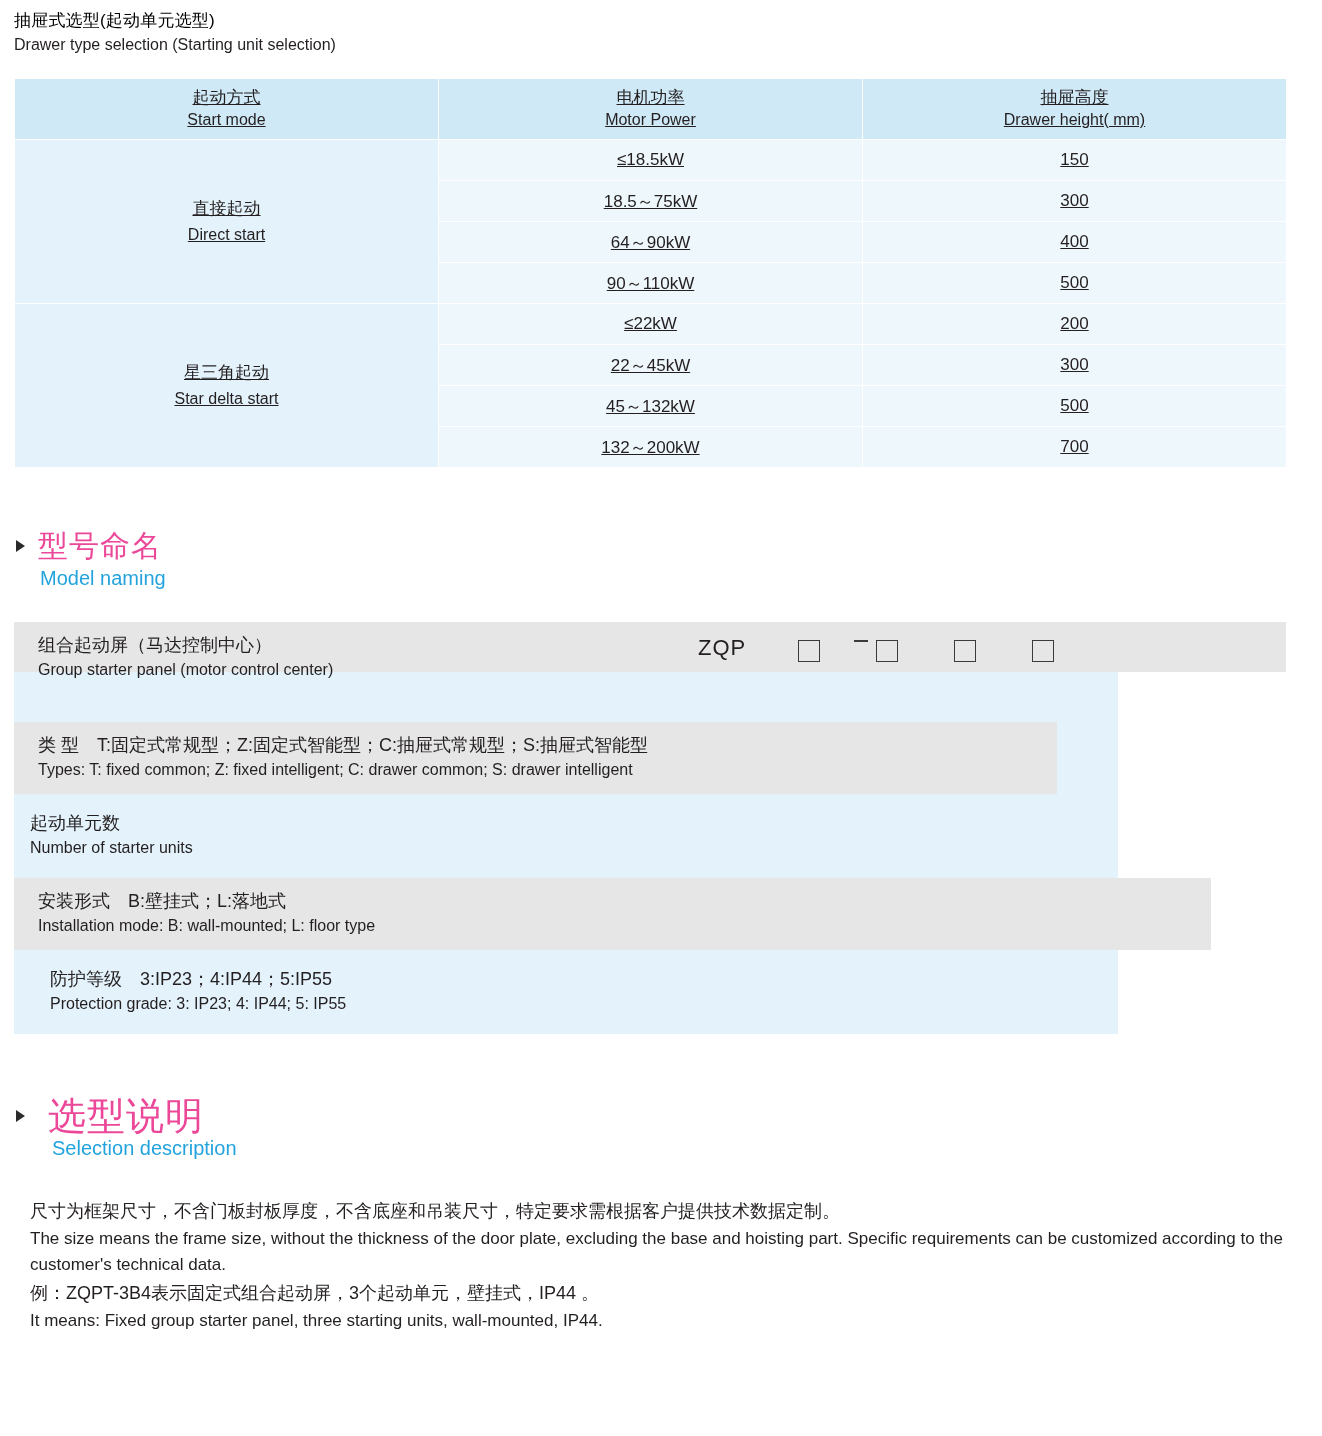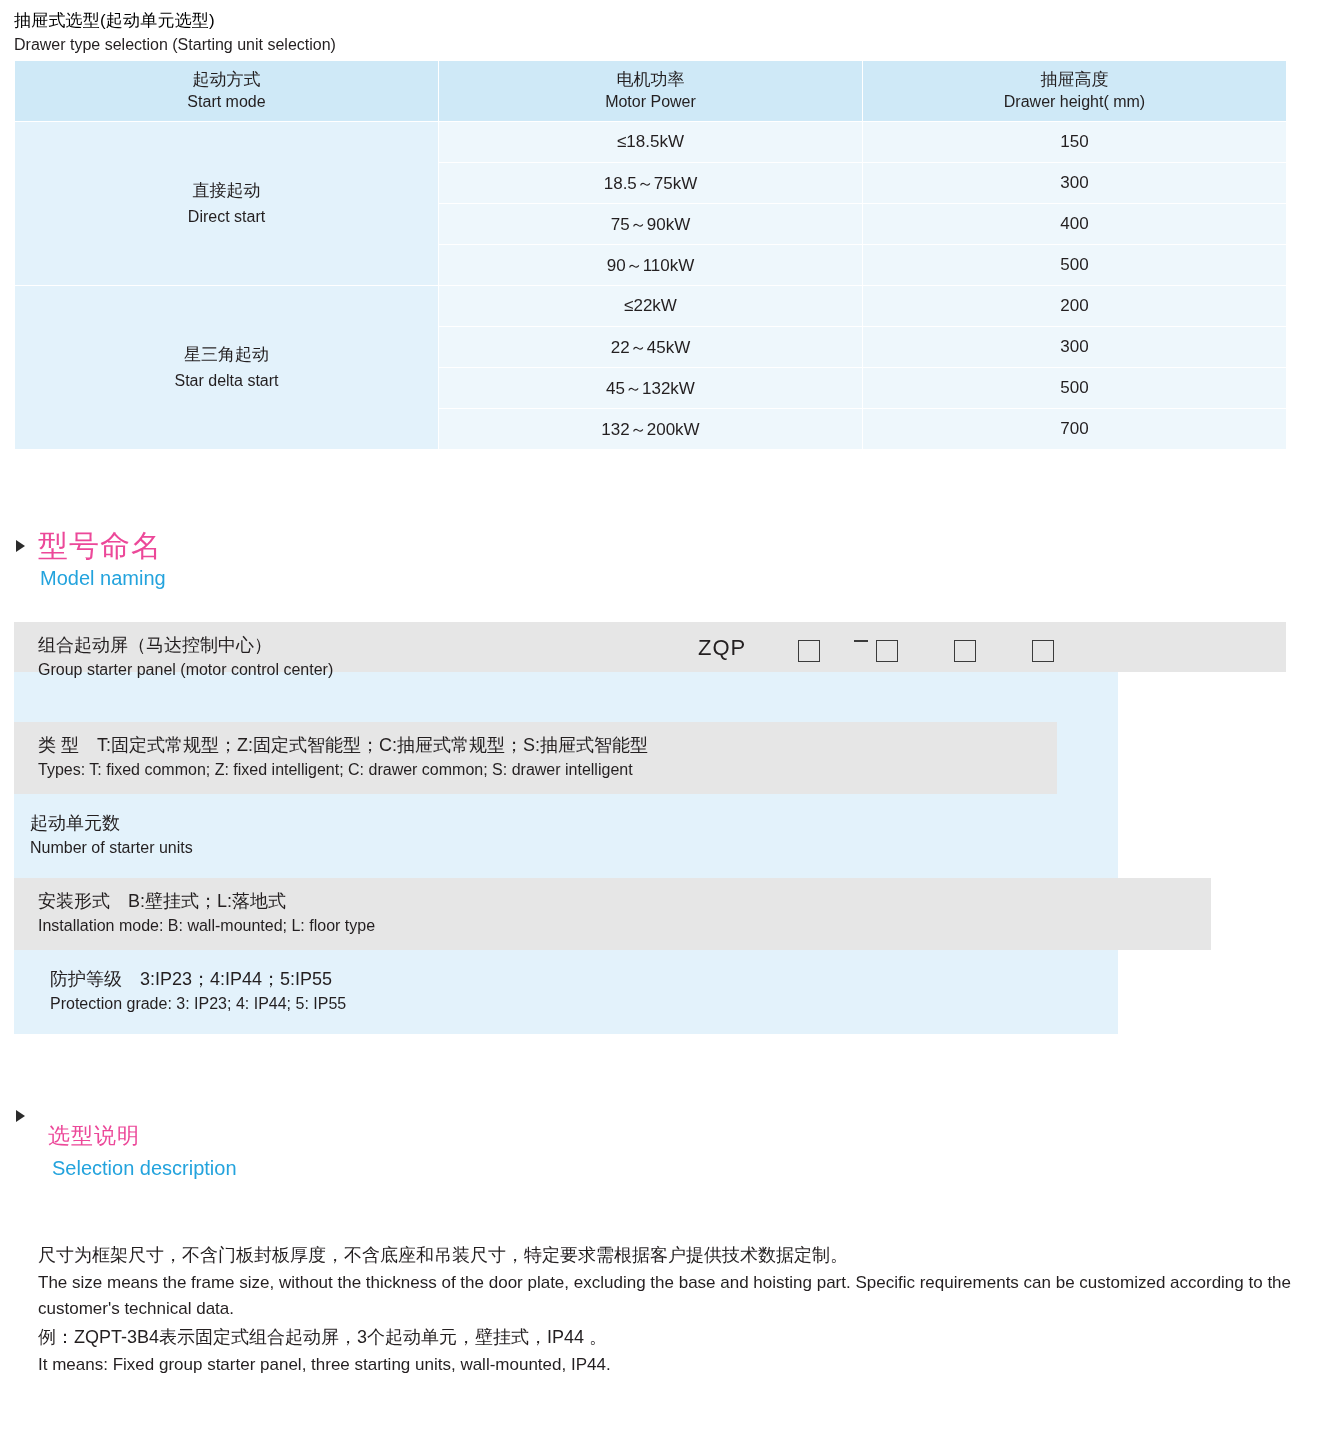--- a/index.html
+++ b/index.html
@@ -39,24 +39,25 @@
   .caption .en {
     font-size: 16px;
     line-height: 23px;
     color: #231f20;
   }
 
   
   .spec-table {
     position: absolute;
     left: 14px;
-    top: 60px;
+    top: 78px;
     width: 1272px;
     border-collapse: collapse;
     table-layout: fixed;
+    text-decoration: underline;
   }
   .spec-table td, .spec-table th {
     border: 1px solid #ffffff;
     padding: 0;
     text-align: center;
     vertical-align: middle;
     font-weight: normal;
   }
   .spec-table thead th {
     background: #cfe9f7;
@@ -119,21 +120,21 @@
   }
   .section-head .en {
     margin-left: 24px;
     font-size: 20px;
     line-height: 28px;
     color: #23a3dd;
   }
 
   #heading-model { left: 16px; top: 528px; }
   #heading-selection { left: 16px; top: 1098px; }
-  #heading-selection .cn { margin-left: 32px; font-size: 22px; margin-top: 20px; }
+  #heading-selection .cn { margin-left: 32px; font-size: 38px; }
   #heading-selection .en { margin-left: 36px; font-size: 20px; }
 
   
   .naming {
     position: absolute;
     left: 14px;
     top: 622px;
     width: 1104px;
     height: 412px;
     background: #e3f2fb;
@@ -201,24 +202,23 @@
     left: 156px;
     top: 12px;
     width: 14px;
     height: 2px;
     background: #3b3b3b;
   }
 
   
   .desc {
     position: absolute;
-    left: 38px;
+    left: 30px;
     top: 1196px;
     width: 1260px;
-    margin-top: 44px;
   }
   .desc p {
     margin: 0;
     color: #231f20;
   }
   .desc .cn {
     font-size: 18px;
     line-height: 30px;
   }
   .desc .en {
@@ -266,21 +266,21 @@
           <span class="en">Direct start</span>
         </td>
         <td class="power-cell">≤18.5kW</td>
         <td class="height-cell">150</td>
       </tr>
       <tr>
         <td class="power-cell">18.5～75kW</td>
         <td class="height-cell">300</td>
       </tr>
       <tr>
-        <td class="power-cell">75～90kW</td>
+        <td class="power-cell">64～90kW</td>
         <td class="height-cell">400</td>
       </tr>
       <tr>
         <td class="power-cell">90～110kW</td>
         <td class="height-cell">500</td>
       </tr>
 
       <tr>
         <td class="mode-cell" rowspan="4">
           <span>星三角起动</span>

